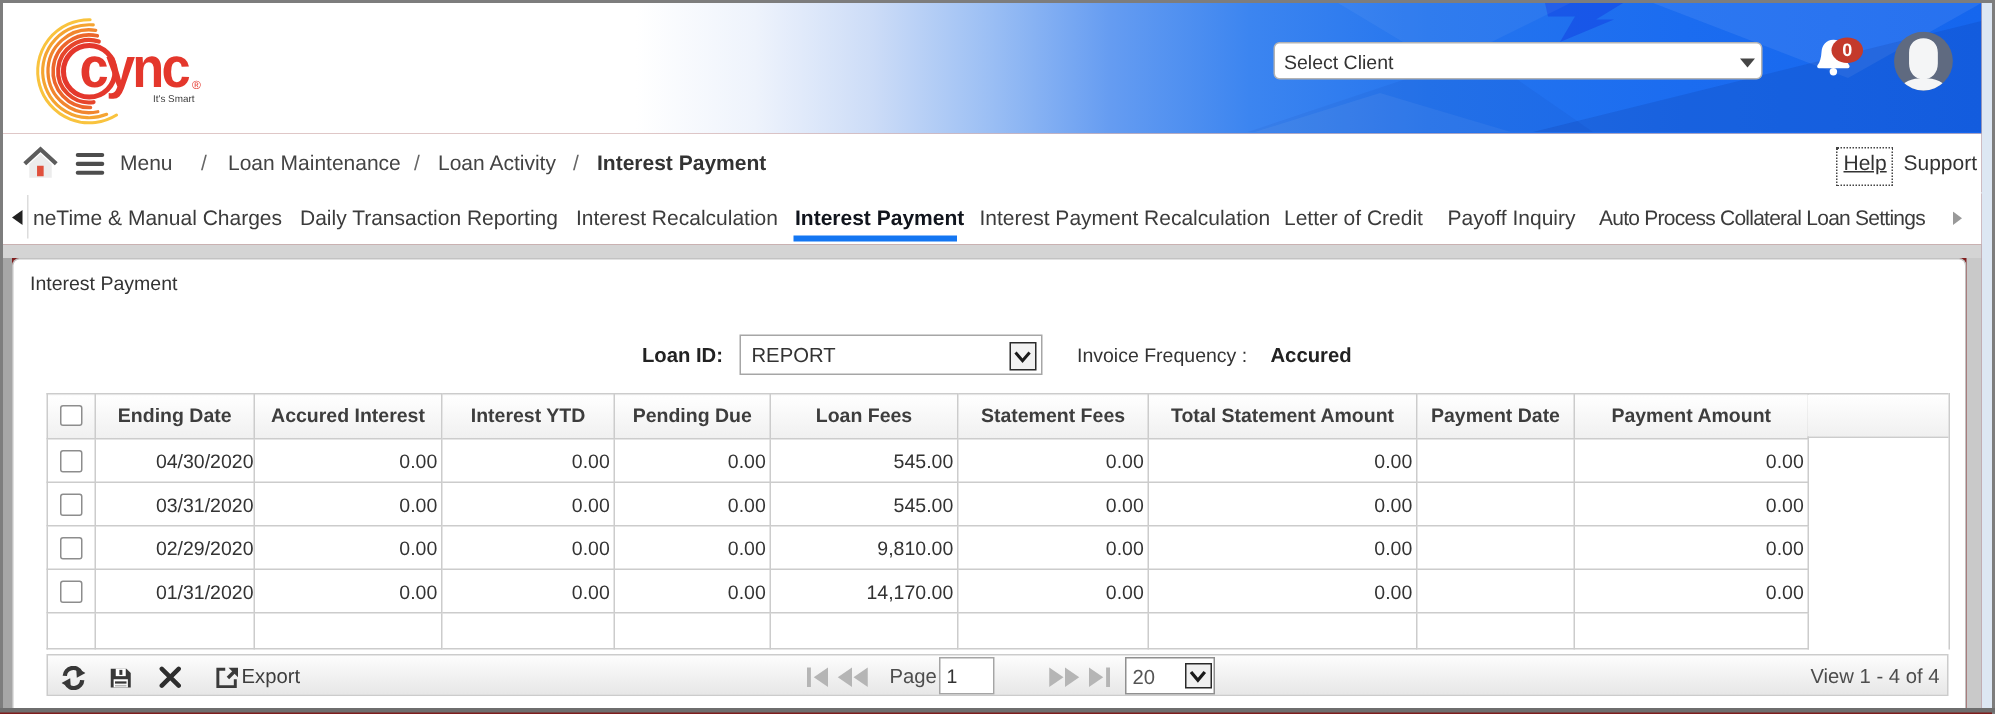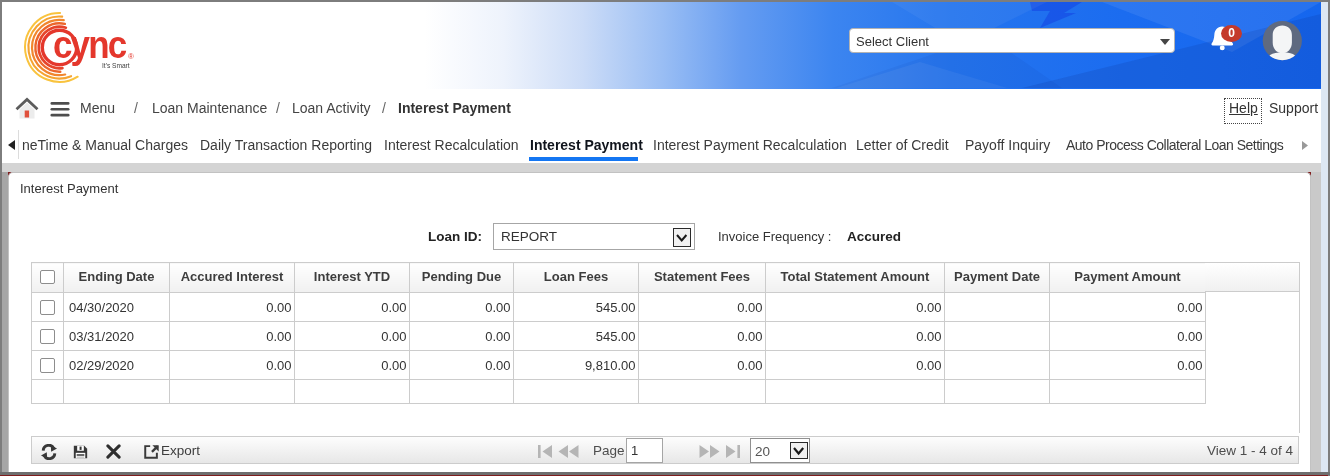--- a/index.html
+++ b/index.html
@@ -44,21 +44,21 @@
      background:#fff;border:1px solid #a6a6a6;box-sizing:border-box;}
   #loansel .txt{position:absolute;left:7px;top:5px;font-size:13.5px;color:#333;}
   #selbtn{position:absolute;right:3.5px;top:3.5px;width:18px;height:19px;
      border:1.4px solid #2a2a2a;box-sizing:border-box;background:#f1f1f1;}
   
   #grid{position:absolute;left:22px;top:89px;border-collapse:collapse;
         table-layout:fixed;width:1175px;}
   #grid td{border:1px solid #ccc;font-size:13px;color:#333;padding:0;overflow:hidden;}
   #grid tr.h td{height:27px;font-weight:bold;color:#3d3d3d;text-align:center;padding-bottom:2px;
         background:linear-gradient(#ffffff,#f0f0f0);}
-  #grid tr.d td{height:28px;}
+  #grid tr.d td{height:28px;text-align:right;}
   #grid tr.e td{height:23px;}
   #grid td.r{text-align:right;padding-right:2.5px;}
   #grid td.l{text-align:left;padding-left:5px;}
   .cb{display:inline-block;width:12.5px;height:12.5px;border:1px solid #8d8d8d;
       border-radius:2px;background:#fff;vertical-align:middle;}
   #fillhead{position:absolute;left:1196px;top:89px;width:94px;height:30px;
       background:linear-gradient(#ffffff,#f0f0f0);box-sizing:border-box;
       border-top:1px solid #ccc;border-bottom:1px solid #ccc;}
   #rightline{position:absolute;left:1290px;top:89px;width:1px;height:171px;background:#ccc;}
   
@@ -251,20 +251,32 @@
         <td class="l">02/29/2020</td>
             <td class="r">0.00</td>
             <td class="r">0.00</td>
         <td class="r">0.00</td>
             <td class="r">9,810.00</td>
             <td class="r">0.00</td>
         <td class="r">0.00</td>
             <td></td>
             <td class="r">0.00</td>
           </tr>
+      <tr class="d">
+            <td style="text-align:center"><span class="cb"></span></td>
+        <td class="l">01/31/2020</td>
+            <td class="r">0.00</td>
+            <td class="r">0.00</td>
+        <td class="r">0.00</td>
+            <td class="r">14,170.00</td>
+            <td class="r">0.00</td>
+        <td class="r">0.00</td>
+            <td></td>
+            <td class="r">0.00</td>
+          </tr>
       <tr class="e">
             <td></td>
             <td></td>
             <td></td>
             <td></td>
             <td></td>
             <td></td>
             <td></td>
         <td></td>
             <td></td>

